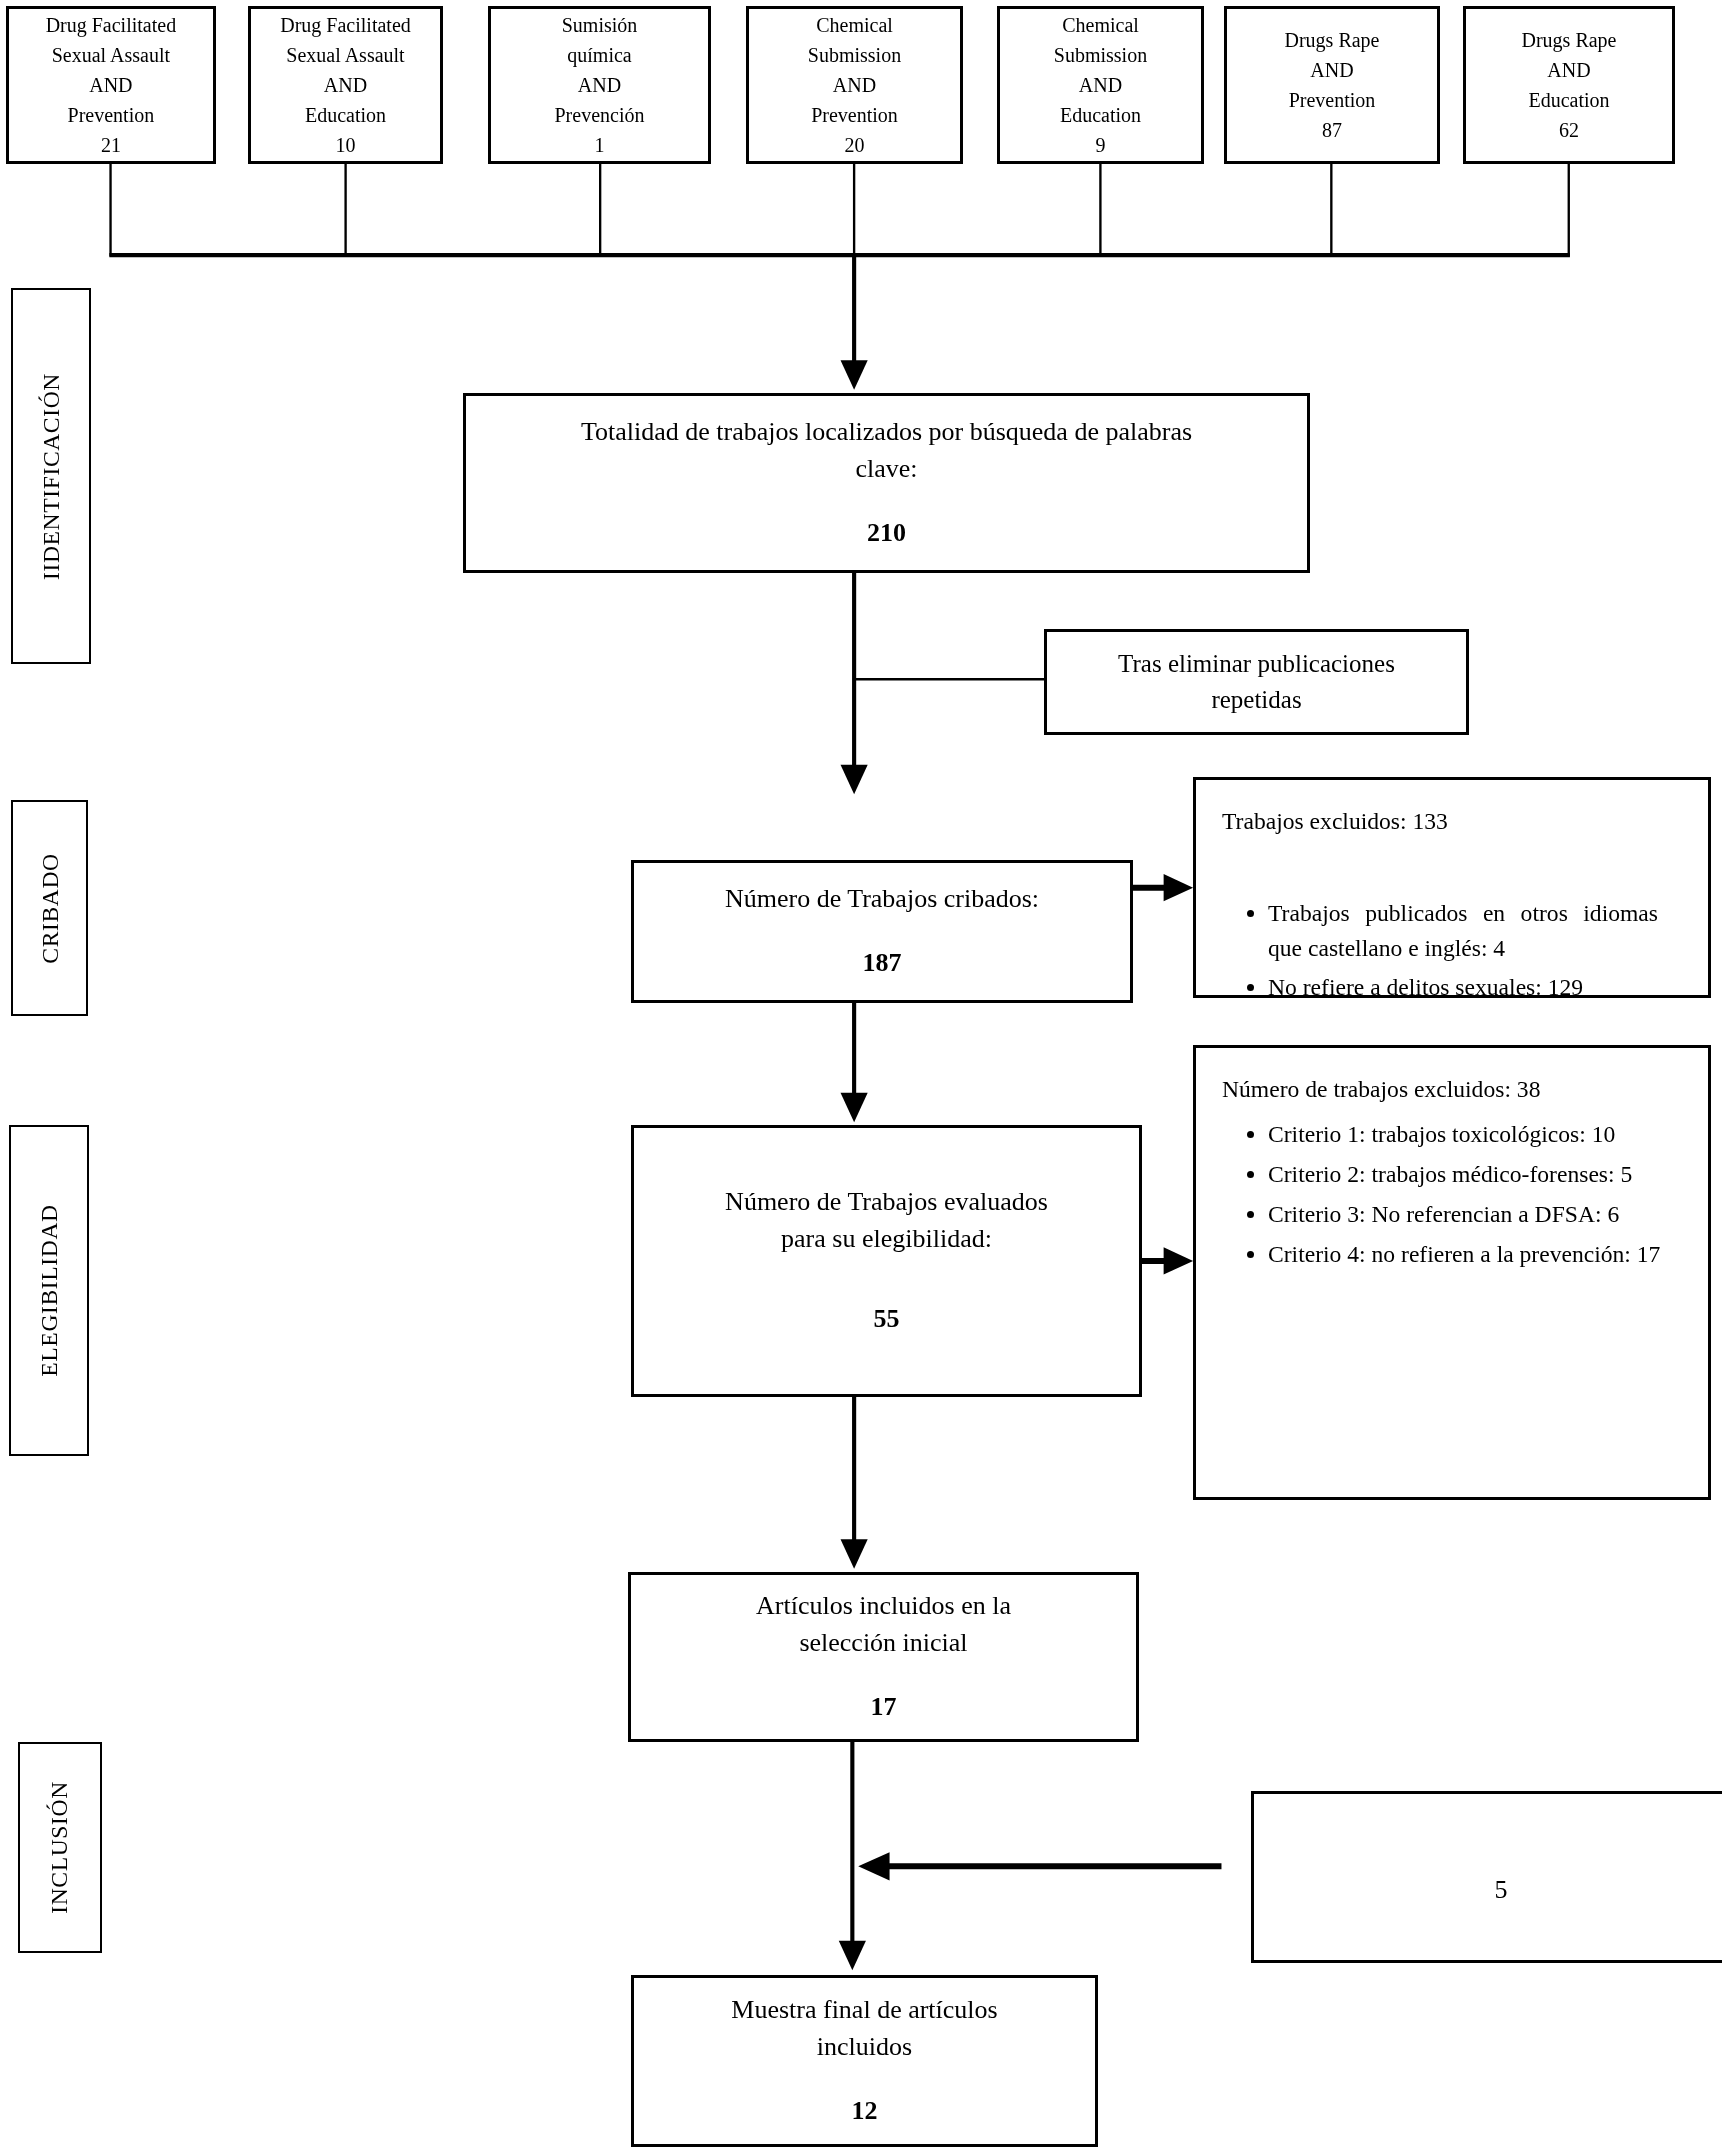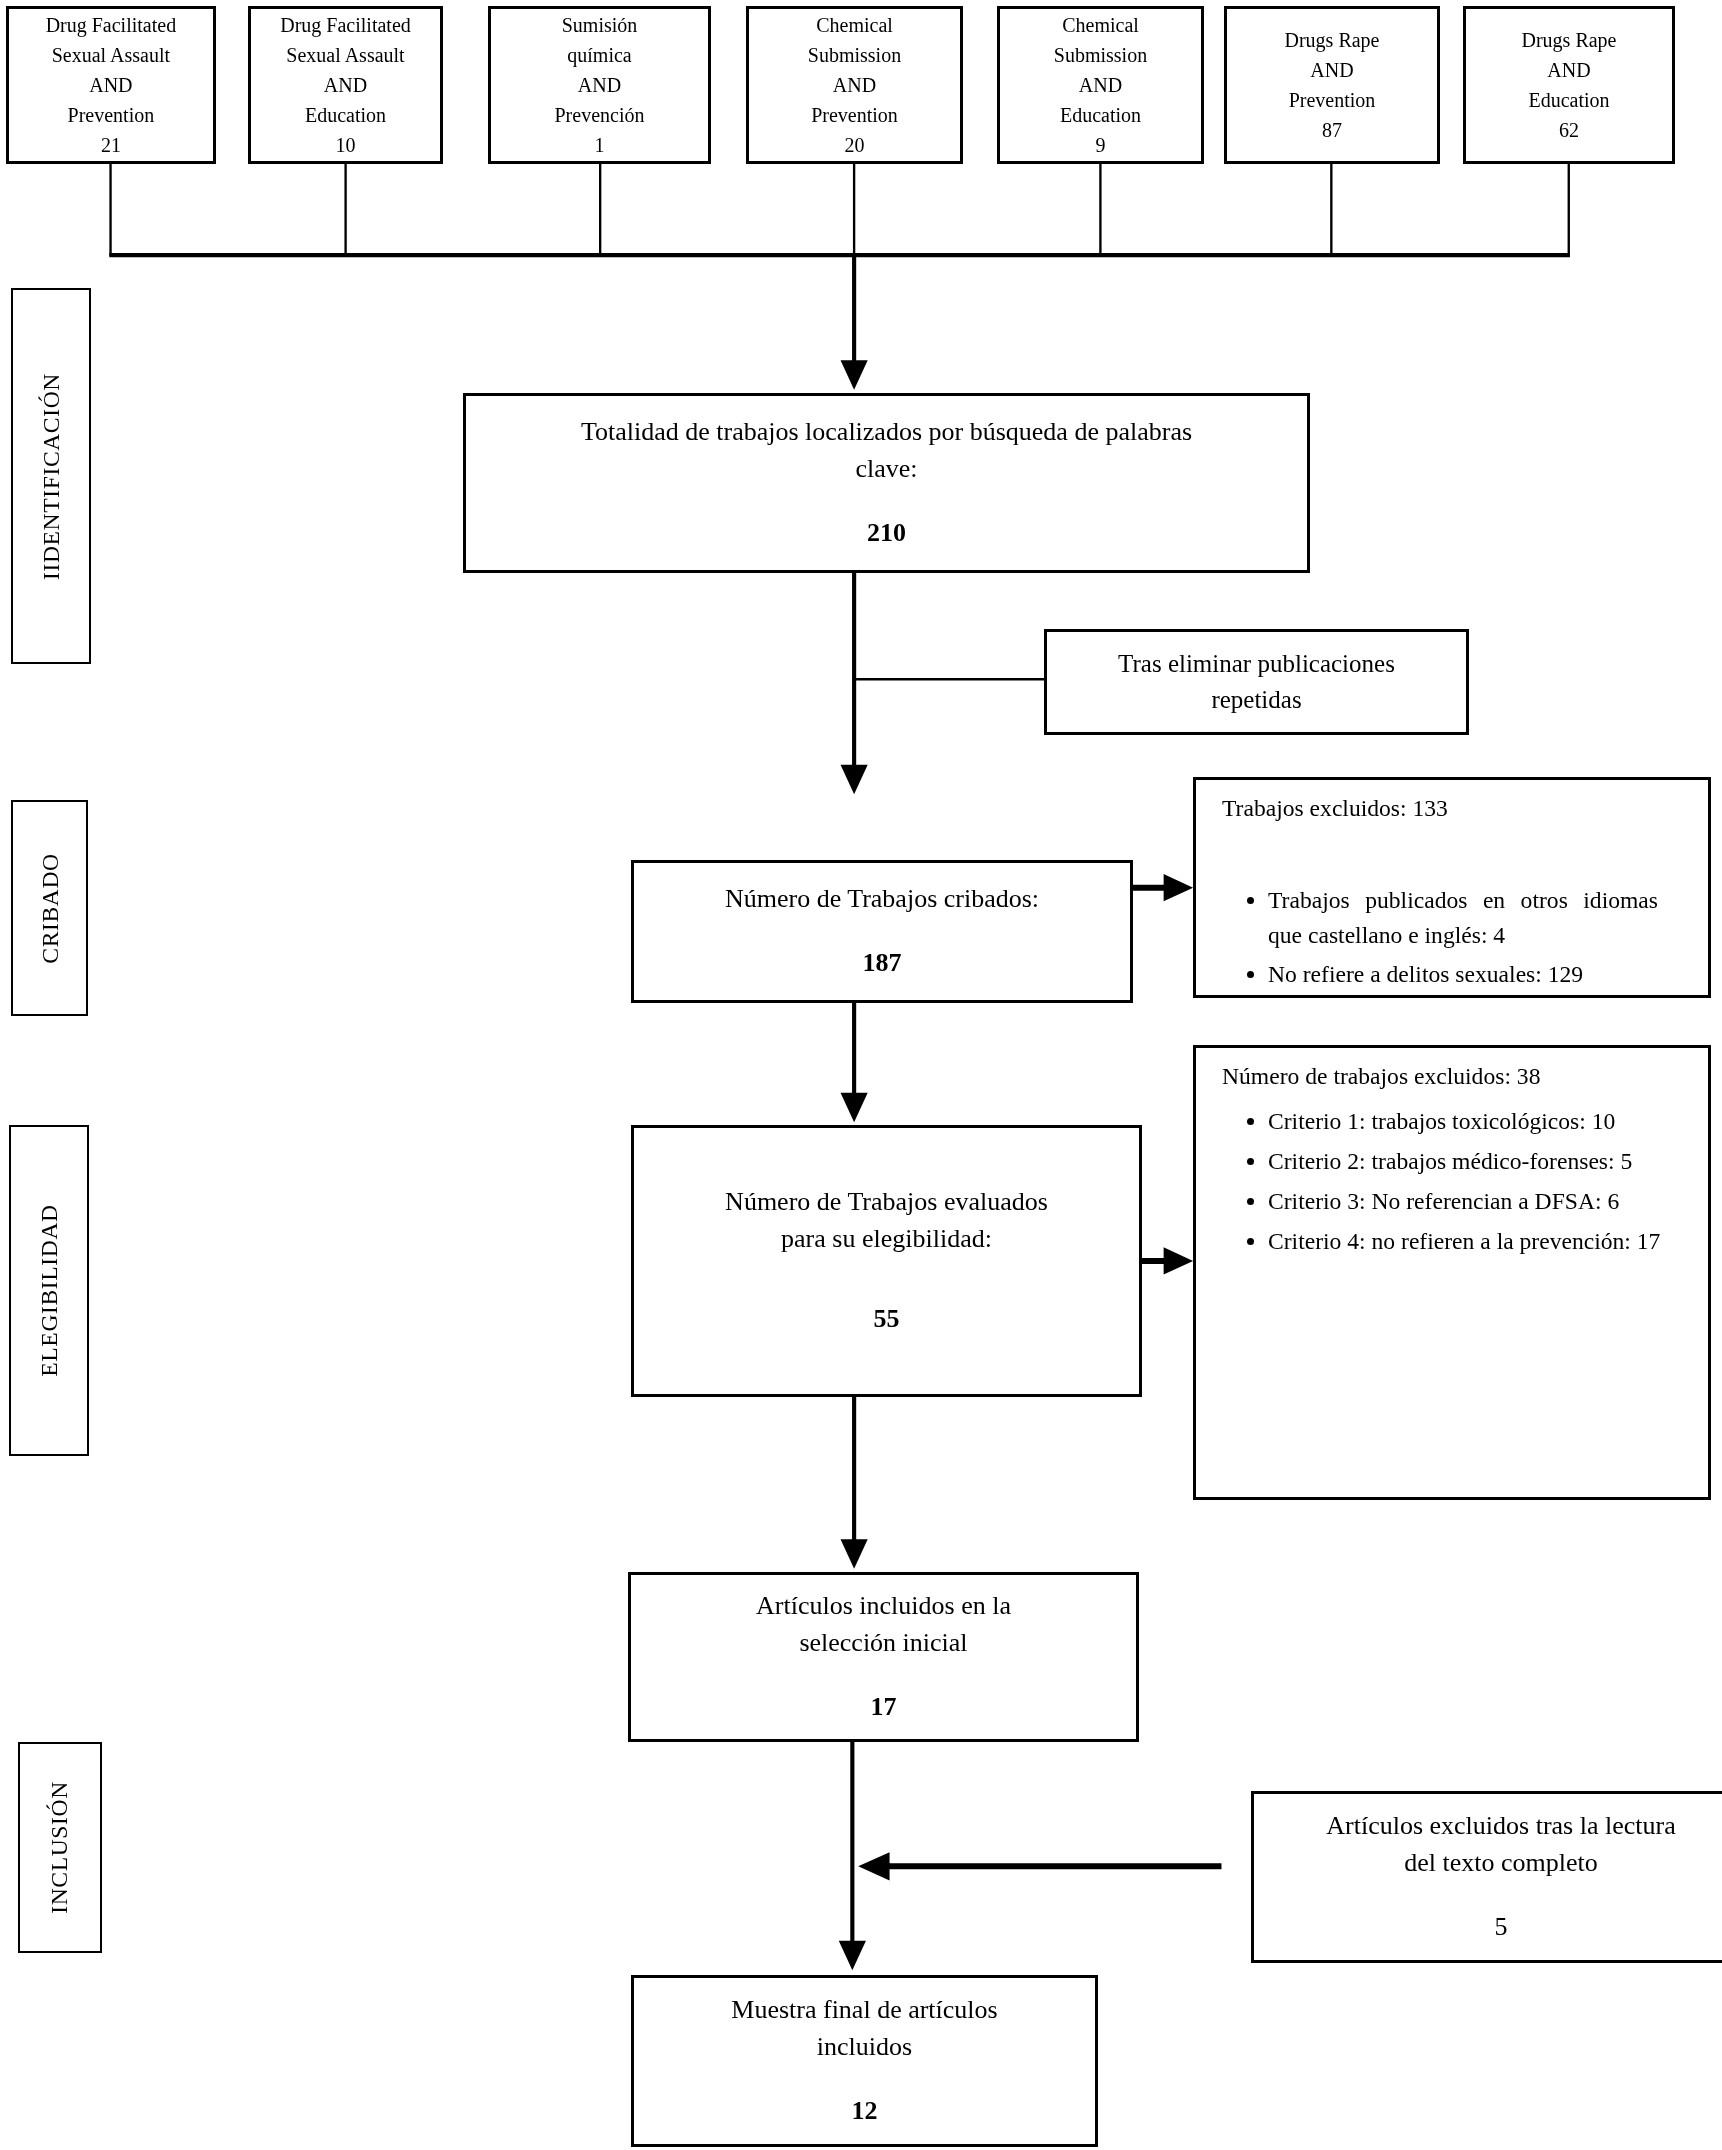--- a/index.html
+++ b/index.html
@@ -64,21 +64,21 @@
   .nbox .title { white-space: pre-line; text-align: center; }
   
   .ebox {
     border-width: 3px;
     align-items: flex-start;
     text-align: left;
     font-size: 23.6px;
     line-height: 1.5;
     padding: 10.6px 23.6px 5.9px 26px;
   }
-  .ebox .title { margin-top: 0; }
+  .ebox .title { margin-top: 13px; }
   .ebox ul {
     margin: 0;
     padding-left: 46px;
     text-align: justify;
   }
   .ebox ul li { margin-bottom: 3.5px; }
   .ebox.e133 ul { margin-top: 57px; width: 390px; }
   .ebox.e38  ul { margin-top: 9px; width: 413px; line-height: 1.55; }
   
   .slabel {
@@ -235,22 +235,20 @@
     </ul>
   </div>
 
   <div class="box mbox" style="left:596px; top:1572px; width:511px; height:170px;">
     <div class="title">Artículos incluidos en la
 selección inicial</div>
     <div class="num">17</div>
   </div>
 
   <div class="box mbox" style="left:1219px; top:1791px; width:500px; height:172px; border-width:3px;">
-    <div class="title">Artículos excluidos tras la lectura
-del texto completo</div>
     <div class="num num-regular">5</div>
   </div>
 
   <div class="box mbox" style="left:599px; top:1975px; width:467px; height:172px;">
     <div class="title">Muestra final de artículos
 incluidos</div>
     <div class="num">12</div>
   </div>
 
 </div>

